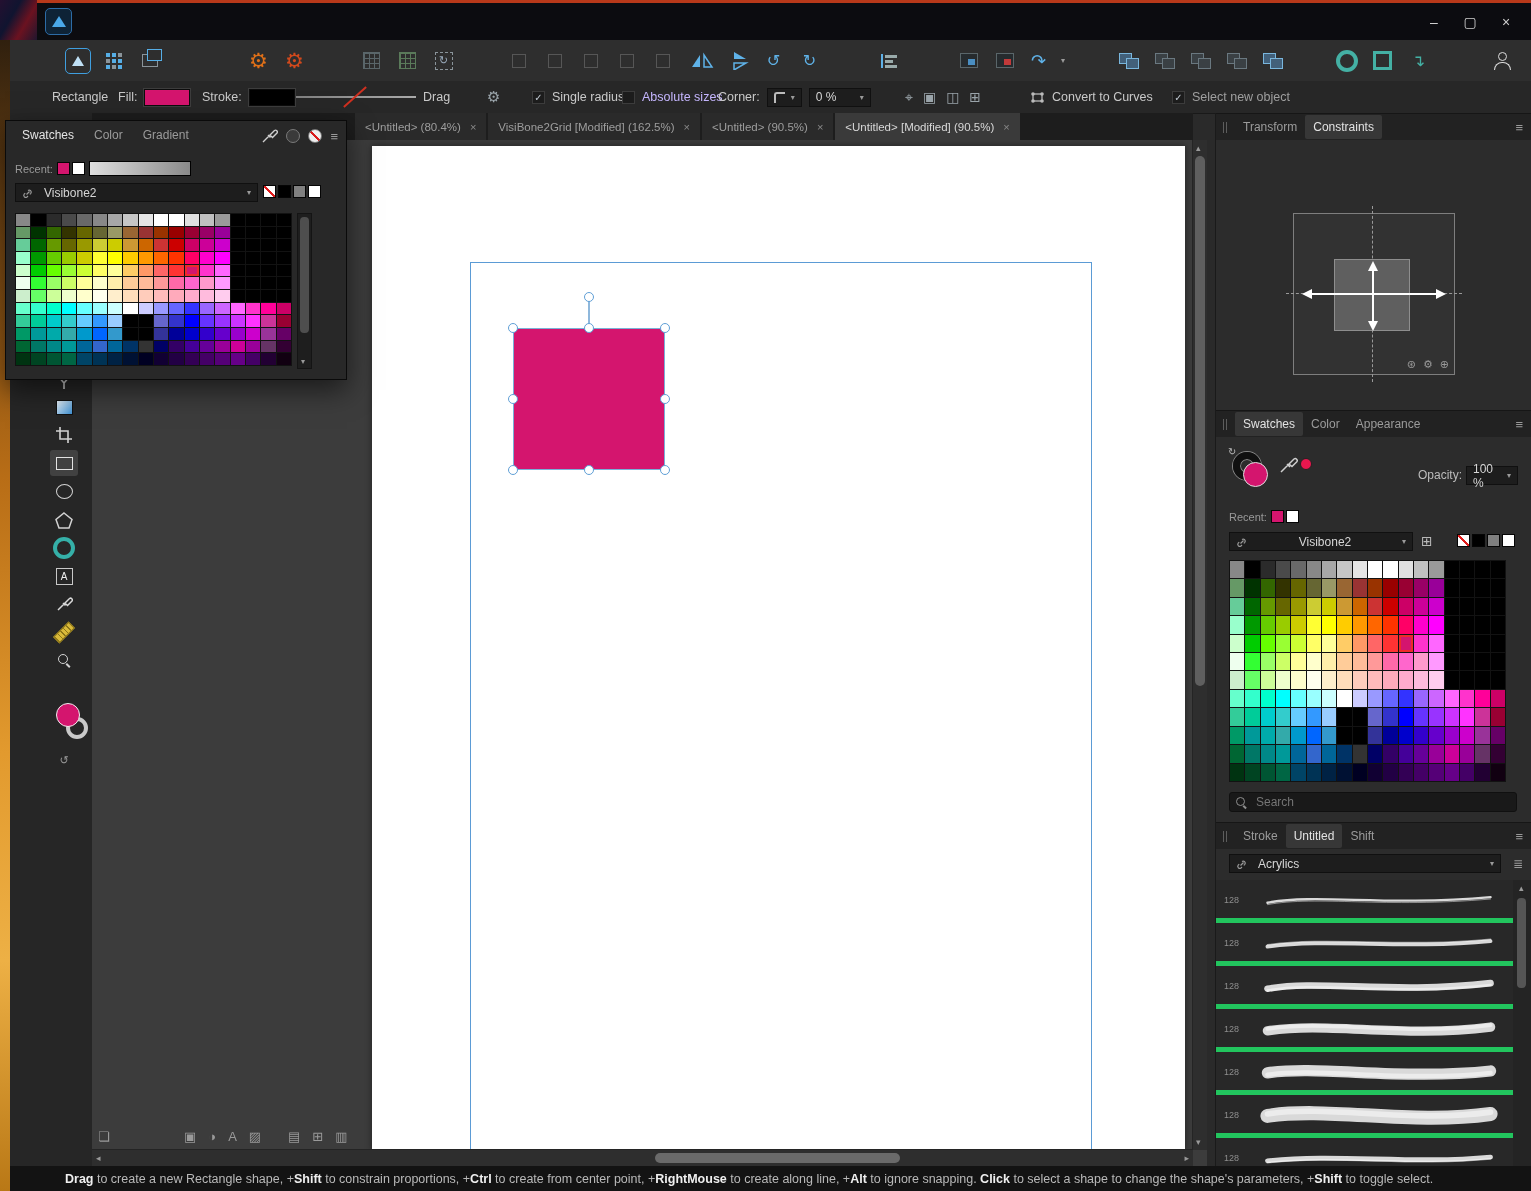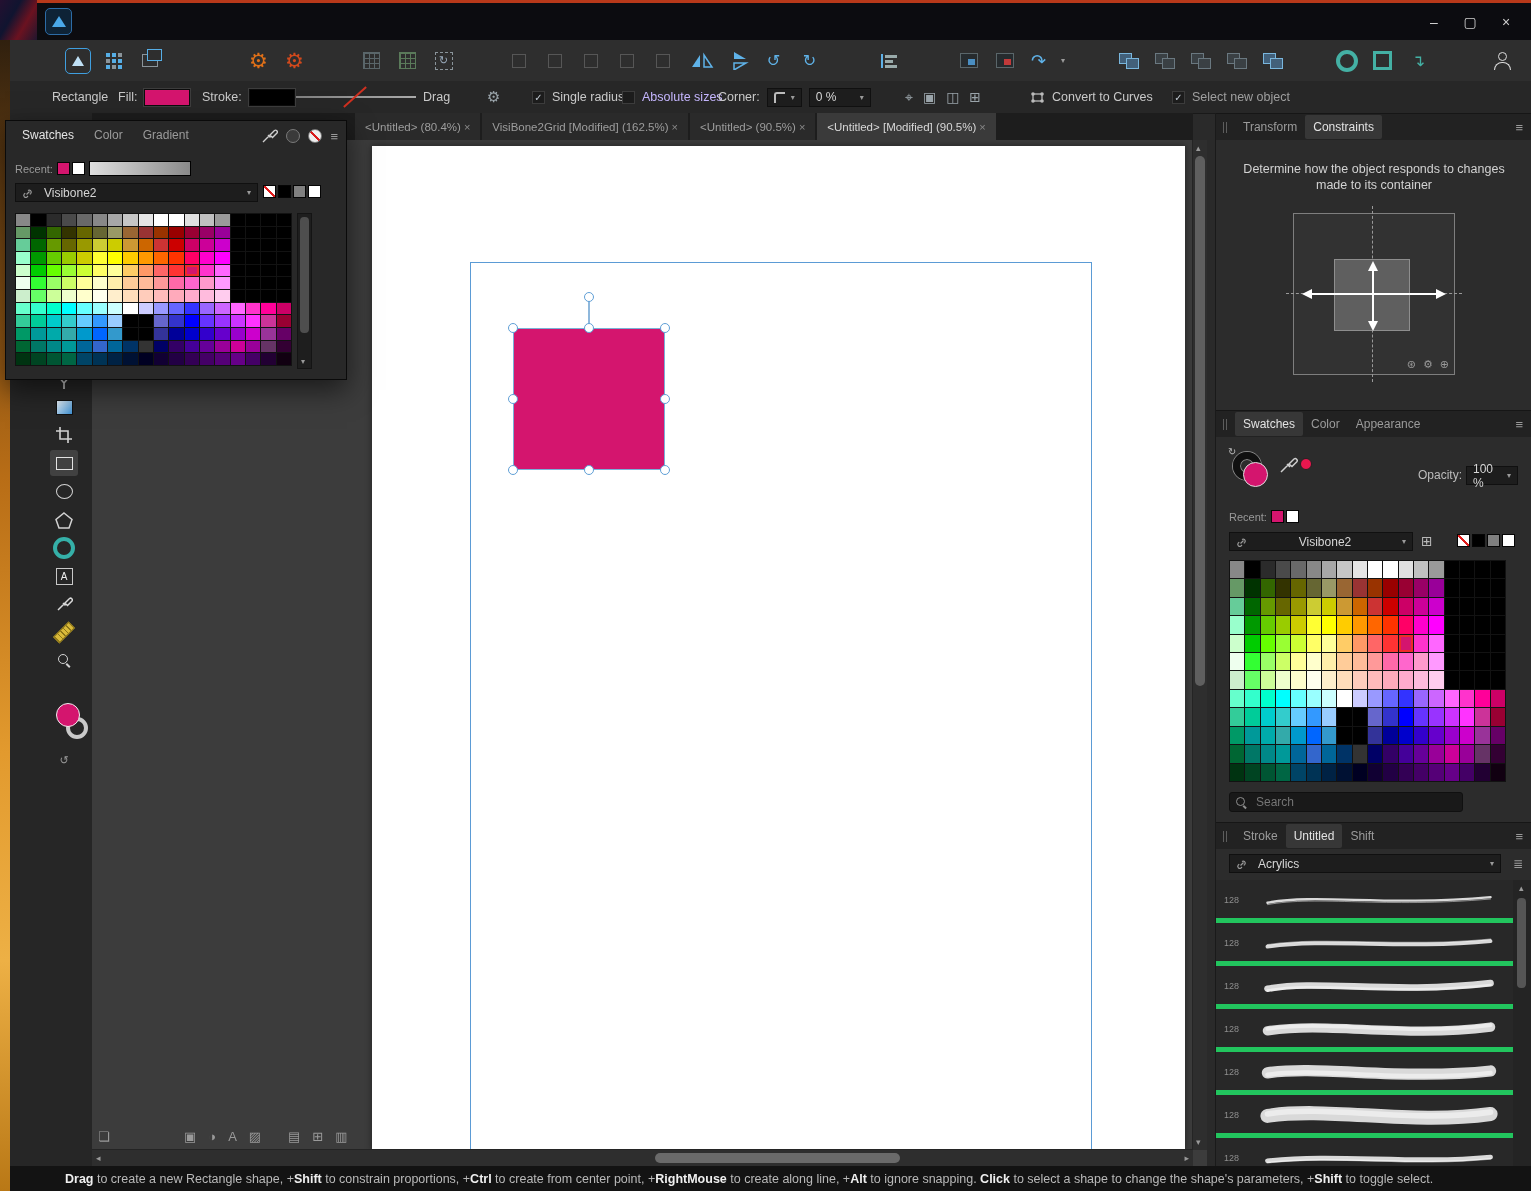--- a/index.html
+++ b/index.html
@@ -81,21 +81,21 @@
   .mag{position:relative;width:13px;height:13px}
   .mag::before{content:"";position:absolute;left:0;top:0;width:8px;height:8px;border:1.5px solid #d2d2d2;border-radius:50%}
   .mag::after{content:"";position:absolute;left:9px;top:9px;width:5px;height:1.8px;background:#d2d2d2;transform:rotate(45deg);transform-origin:0 0}
   .fillind{position:absolute;left:46px;top:590px;width:36px;height:40px}
   .fillind .ring{position:absolute;left:10px;top:14px;width:22px;height:22px;border-radius:50%;border:4px solid #c9c9c9;box-sizing:border-box}
   .fillind .fc{position:absolute;left:0;top:0;width:24px;height:24px;border-radius:50%;background:#d4156e;border:1px solid #eee;box-sizing:border-box}
   .teardrop{width:14px;height:14px;border-radius:50%;border:4px solid #35b0a8}
 
   
   .tabbar{position:absolute;left:92px;top:113px;width:1101px;height:27px;background:#1d1d1d;display:flex;align-items:stretch;padding-left:263px;box-sizing:border-box;gap:2px}
-  .doctab{display:flex;align-items:center;background:#2a2a2a;color:#9d9d9d;font-size:11.5px;padding:0 10px;gap:3px;max-width:216px}
+  .doctab{display:flex;align-items:center;background:#2a2a2a;color:#9d9d9d;font-size:11.5px;padding:0 10px;gap:9px;max-width:216px}
   .doctab.active{background:#3a3a3a;color:#d8d8d8}
   .doctab-label{white-space:nowrap;overflow:hidden;text-overflow:ellipsis}
   .doctab-close{font-size:11px;color:#8a8a8a}
 
   
   .canvas{position:absolute;left:92px;top:140px;width:1115px;height:1026px;background:#3c3c3c;overflow:hidden}
   .page{position:absolute;left:280px;top:6px;width:813px;height:1004px;background:#fff;box-shadow:0 0 7px rgba(0,0,0,.45)}
   .guide{position:absolute;left:378px;top:122px;width:620px;height:886px;border:1px solid #5b9bd5}
   .shape{position:absolute;left:421px;top:188px;width:150px;height:140px;background:#d4156e;border:1px solid #7ab0d8;box-sizing:content-box}
   .handle{position:absolute;width:10px;height:10px;border-radius:50%;background:#fff;border:1.5px solid #5f9fd6;box-sizing:border-box}
@@ -127,21 +127,21 @@
   .fillcirc{position:absolute;left:27px;top:16px;width:25px;height:25px;border-radius:50%;background:#d4156e;border:1px solid #ddd;box-sizing:border-box}
   .swapglyph{position:absolute;left:12px;top:0;font-size:10px;color:#bbb}
   .reddot{position:absolute;left:84px;top:12px;width:10px;height:10px;border-radius:50%;background:#e8174e;border:1px solid #222}
   .opacity-label{position:absolute;right:70px;top:22px;font-size:12px;color:#bcbcbc}
   .opacity-combo{position:absolute;right:14px;top:20px;width:52px}
   .sw-recent{position:absolute;left:13px;top:397px;display:flex;align-items:center;gap:4px;font-size:11px;color:#9a9a9a}
   .sw-combo-row{position:absolute;left:13px;top:419px;width:290px}
   .addsw{position:absolute;left:192px;top:1px;font-size:14px;color:#b8b8b8}
   .quick-r{position:absolute;left:228px;top:2px;display:flex;gap:2px}
   .pal-right{position:absolute;left:13px;top:447px;width:277px;height:222px}
-  .searchbox{position:absolute;left:13px;top:679px;width:234px;height:20px;background:#191919;border:1px solid #101010;border-radius:3px;display:flex;align-items:center;padding:0 6px;gap:7px;box-sizing:border-box}
+  .searchbox{position:absolute;left:13px;top:679px;width:288px;height:20px;background:#191919;border:1px solid #101010;border-radius:3px;display:flex;align-items:center;padding:0 6px;gap:7px;box-sizing:border-box}
   .searchbox input{background:transparent;border:none;outline:none;color:#9a9a9a;font-size:12px;width:100%;font-family:inherit}
   .smag{position:relative;width:11px;height:11px;flex:0 0 auto}
   .smag::before{content:"";position:absolute;left:0;top:0;width:7px;height:7px;border:1.5px solid #8e8e8e;border-radius:50%}
   .smag::after{content:"";position:absolute;left:8px;top:8px;width:4px;height:1.5px;background:#8e8e8e;transform:rotate(45deg);transform-origin:0 0}
   .br-combo{position:absolute;left:13px;top:741px;width:272px}
   .br-listicon{position:absolute;left:297px;top:744px;font-size:12px;color:#9a9a9a}
   .brush-list{position:absolute;left:0;top:767px;width:297px;height:286px;overflow:hidden;background:#282828}
   .brush-row{height:38px;border-bottom:5px solid #22c55e;position:relative}
   .brush-size{position:absolute;left:8px;top:15px;font-size:9px;color:#8e8e8e}
   .brush-preview{position:absolute;left:36px;top:4px;width:254px;height:30px}
@@ -519,21 +519,20 @@
   </div>
 
   <div class="rightcol">
 
     <div class="phead" style="top:0">
       <span class="grip"></span>
       <span class="ptab">Transform</span>
       <span class="ptab active">Constraints</span>
       <span class="phamb">≡</span>
     </div>
-    <div class="cons-desc">Determine how the object responds to changes made to its container</div>
     <div class="cons-diagram">
       <span class="dash-h"></span>
       <span class="dash-v"></span>
       <span class="inner-sq"></span>
       <svg class="cons-arrows" width="160" height="160">
         <line x1="16" y1="80" x2="144" y2="80" stroke="#fff" stroke-width="2"></line>
         <polygon points="8,80 18,75 18,85" fill="#fff"></polygon>
         <polygon points="152,80 142,75 142,85" fill="#fff"></polygon>
         <line x1="79" y1="54" x2="79" y2="110" stroke="#fff" stroke-width="2"></line>
         <polygon points="79,47 74,57 84,57" fill="#fff"></polygon>

